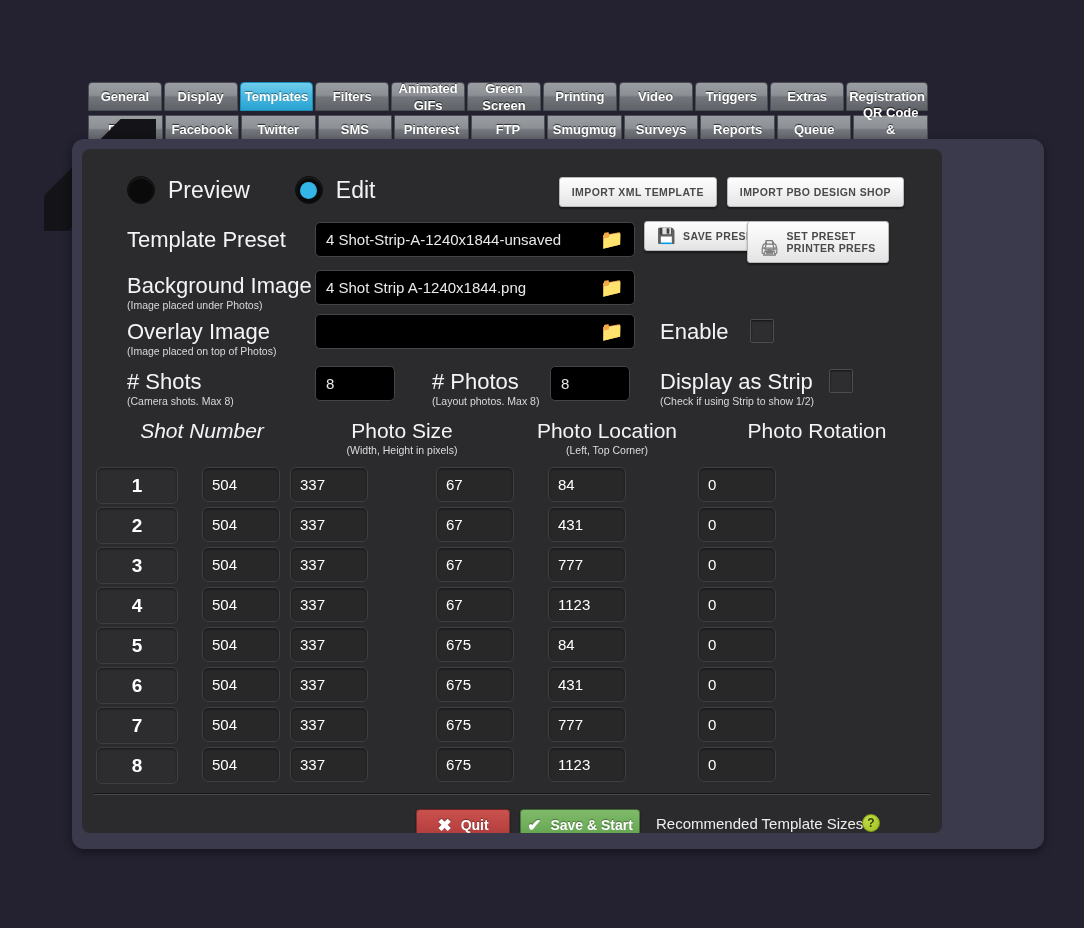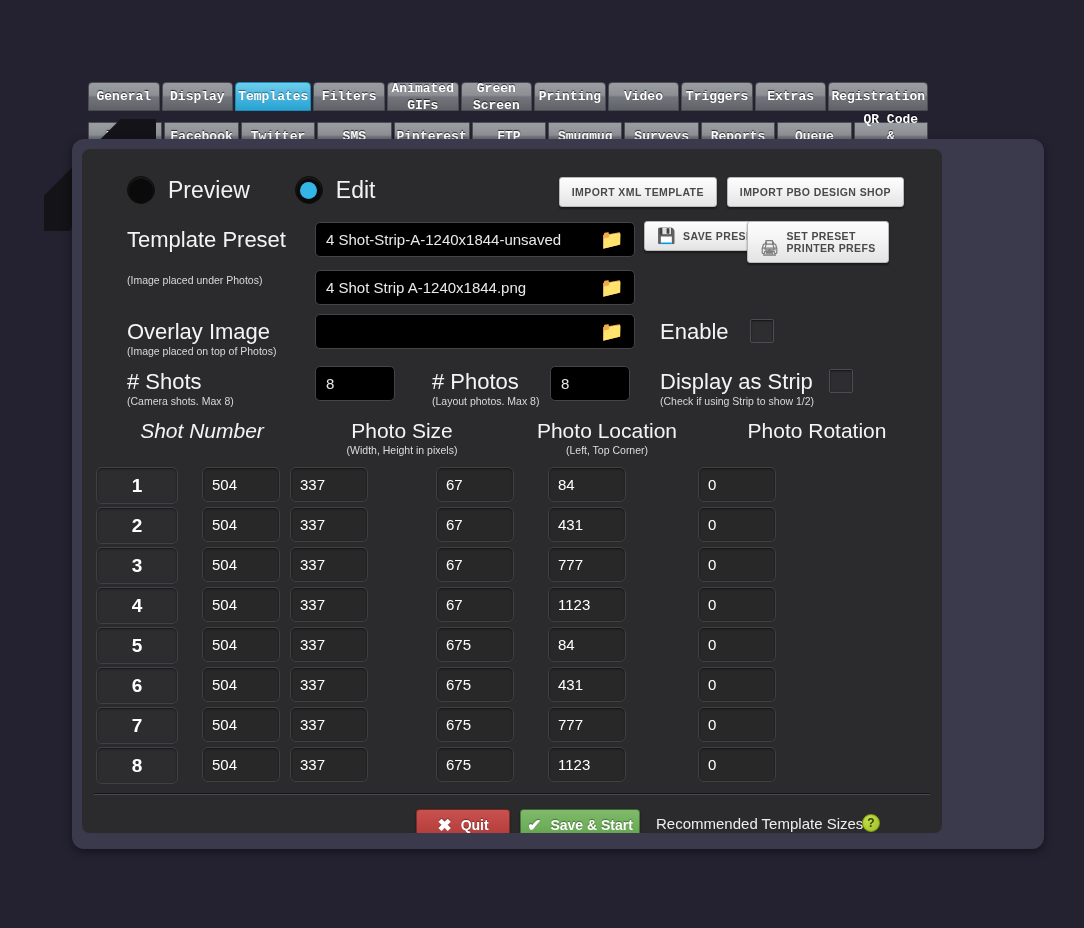--- a/index.html
+++ b/index.html
@@ -9,21 +9,21 @@
     background-color: #242230;
     font-family: "Liberation Sans", sans-serif;
     overflow: hidden;
   }
   body { position: relative; background-color: #242231; }
 
   
   .tabbar {
     position: absolute; left: 88px; top: 82px;
     width: 840px;
-    display: flex; flex-direction: column; gap: 11px; font-family: Liberation Mono, monospace;
+    display: flex; flex-direction: column; gap: 4px;
   }
   .tabrow { display: flex; gap: 2px; }
   .tab {
     flex: 1 1 0;
     height: 29px;
     display: flex; align-items: center; justify-content: center;
     text-align: center;
     font-size: 13px; font-weight: bold;
     color: #ffffff;
     text-shadow: 0 -1px 1px rgba(0,0,0,.75);
@@ -321,20 +321,21 @@
     <span class="gicon">💾</span>
     <span>SAVE PRESET</span>
   </div>
   <div class="wbtn" id="printer-prefs">
     <span class="gicon">🖨</span>
     <span>SET PRESET
 PRINTER PREFS</span>
   </div>
 
   <div id="bg-label">
+    <div class="lbl">Background Image</div>
     <div class="sub">(Image placed under Photos)</div>
   </div>
   <div class="field" id="bg-field">
     <span>4 Shot Strip A-1240x1844.png</span>
     <span class="folder">📁</span>
   </div>
 
   <div id="ov-label">
     <div class="lbl">Overlay Image</div>
     <div class="sub">(Image placed on top of Photos)</div>

